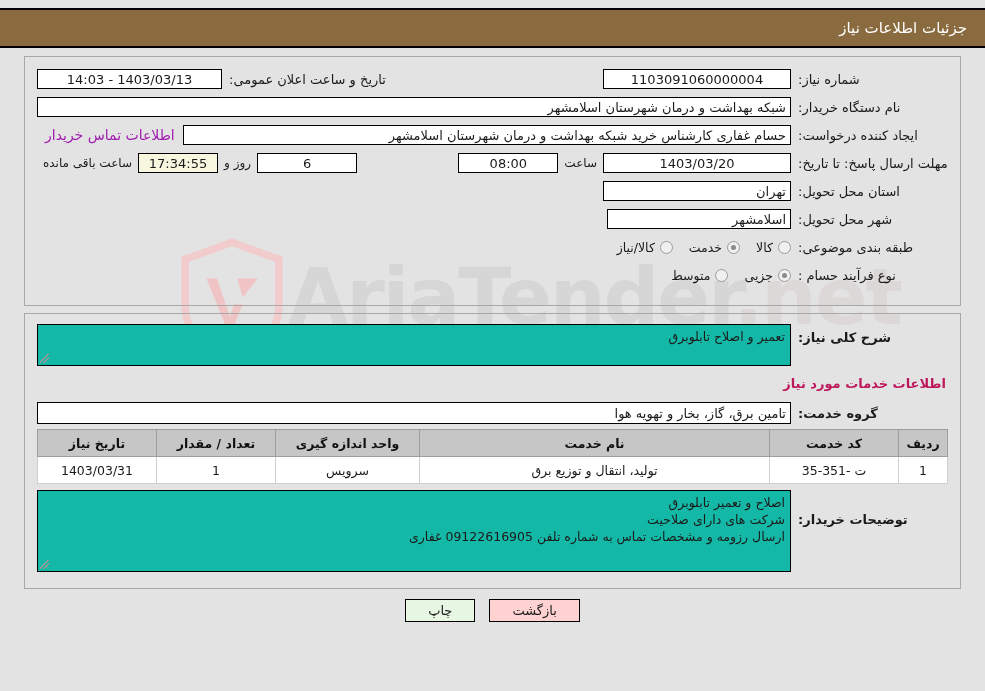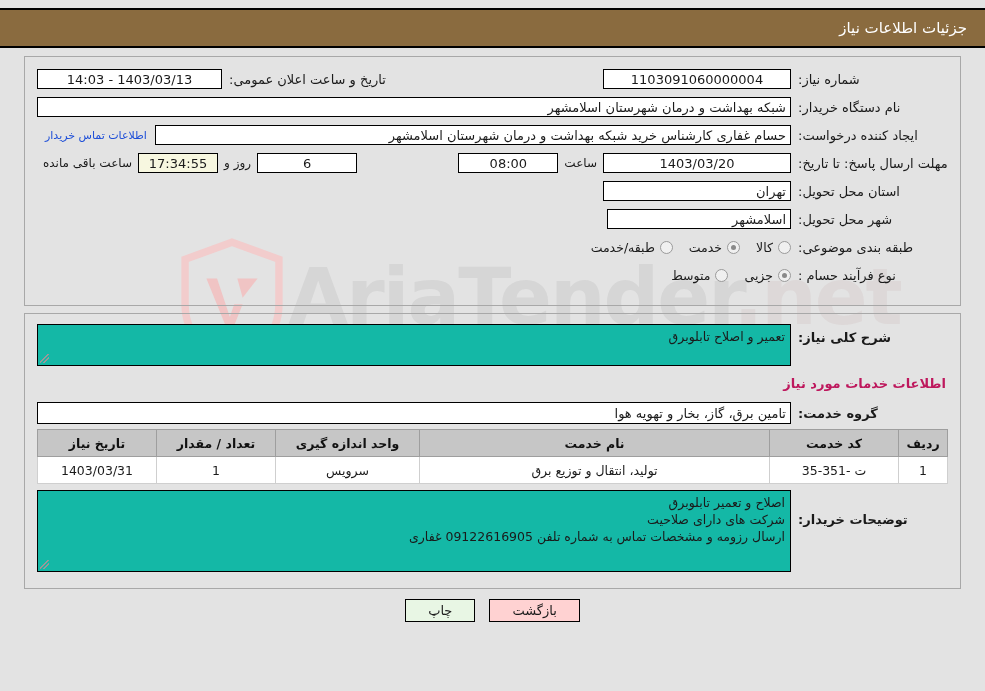--- a/index.html
+++ b/index.html
@@ -113,22 +113,22 @@
   .fld.ivory { background: #f7f7e0; }
 
   .spacer { flex: 1; }
   .mini-lbl {
     font-size: 12px;
     color: #1a1a1a;
     padding: 0 6px;
     white-space: nowrap;
   }
   .link {
-    color: #1d4ed8;
-    font-size: 11px;
+    color: #a21caf;
+    font-size: 14px;
     padding: 0 8px;
     cursor: pointer;
     white-space: nowrap;
   }
 
   
   .radio-group { display: flex; align-items: center; }
   .radio-item { display: flex; align-items: center; margin-left: 16px; white-space: nowrap; }
   .radio {
     width: 13px; height: 13px;
@@ -299,21 +299,21 @@
       <div class="radio-item">
         <span class="radio"></span>
         <span class="radio-label">کالا</span>
       </div>
       <div class="radio-item">
         <span class="radio checked"></span>
         <span class="radio-label">خدمت</span>
       </div>
       <div class="radio-item">
         <span class="radio"></span>
-        <span class="radio-label">طبقه/خدمت</span>
+        <span class="radio-label">کالا/نیاز</span>
       </div>
     </div>
   </div>
 
   <div class="row">
     <div class="lbl w150">نوع فرآیند حسام :</div>
     <div class="radio-group">
       <div class="radio-item">
         <span class="radio checked"></span>
         <span class="radio-label">جزیی</span>

